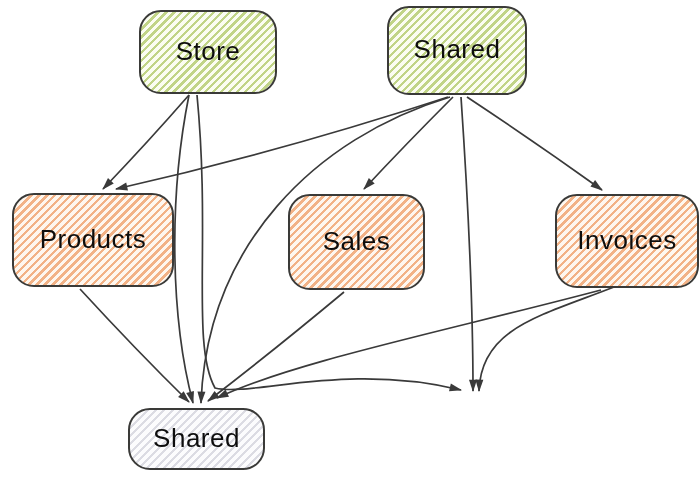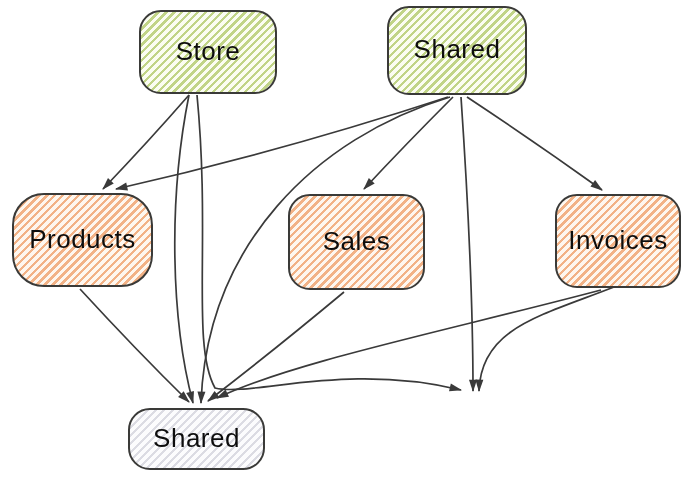--- a/index.html
+++ b/index.html
@@ -18,23 +18,23 @@
     background:repeating-linear-gradient(135deg,#c1d487 0 2.4px,#fbfdf2 2.4px 5.6px);
   }
   .node.orange{
     background:repeating-linear-gradient(135deg,#f2b286 0 2.4px,#fef7ef 2.4px 5.6px);
   }
   .node.gray{
     background:repeating-linear-gradient(135deg,#dcdce3 0 2.2px,#fcfcfd 2.2px 5.8px);
   }
   .node-store   {left:139px;top:10px; width:138px;height:84px;}
   .node-admin   {left:387px;top:6px;  width:140px;height:89px;}
-  .node-products{left:12px; top:193px;width:141px;height:94px;border-radius:32px;}
+  .node-products{left:12px; top:193px;width:162px;height:94px;}
   .node-sales   {left:288px;top:194px;width:137px;height:96px;}
-  .node-invoices{left:555px;top:194px;width:126px;height:94px;}
+  .node-invoices{left:555px;top:194px;width:144px;height:94px;}
   .node-shared  {left:128px;top:408px;width:137px;height:62px;}
   .node-core    {left:415px;top:394px;width:136px;height:84px;}
   .edge{fill:none;stroke:#3a3a3a;stroke-width:1.7px;}
 </style>
 </head>
 <body>
 
 <div id="stage">
 
   <svg id="edge-layer" viewBox="0 0 700 500" xmlns="http://www.w3.org/2000/svg">

